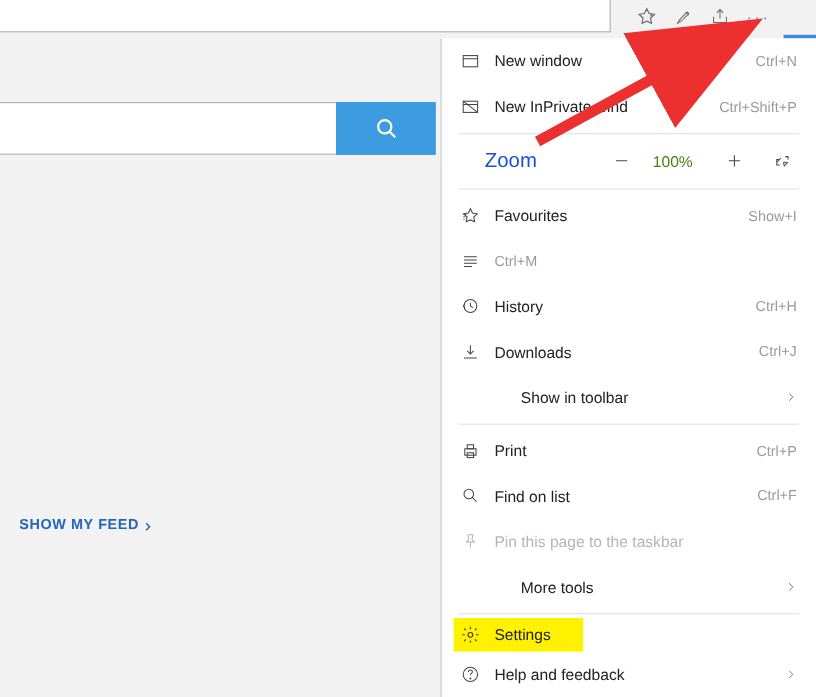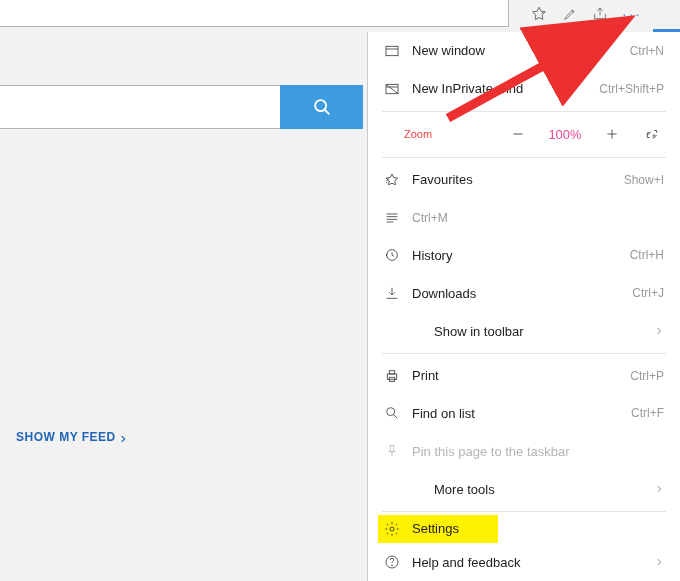--- a/index.html
+++ b/index.html
@@ -28,26 +28,26 @@
   .menu {
     position: absolute; right: 0; top: 32px; width: 313px; height: 549px;
     background: #fff; border-left: 1px solid #c9c9c9;
     display:flex; flex-direction:column;
   }
   .row { display:flex; align-items:center; height:40px; padding:0 16px 0 14px; gap:10px; position:relative;}
   .row .icon { width:20px; display:flex; justify-content:center; color:#444; flex-shrink:0;}
   .row .label { flex:1; color:#222; font-size:13px; }
   .row .shortcut { color:#9a9a9a; font-size:12px; }
   .row.disabled .label, .row.disabled .icon, .row.disabled .shortcut { color:#b5b5b5; }
-  .row.highlight { background:#fff200; width:120px; margin-left:10px; height:30px; padding-left:4px; }
+  .row.highlight { background:#fff200; width:108px; margin-left:10px; height:30px; padding-left:4px; }
   .sep { height:1px; background:#e4e4e4; margin:3px 14px; }
   .zoom-row { display:flex; align-items:center; height:42px; padding:0 14px; gap:12px;}
-  .zoom-row .zlabel { flex:1; color:#ef4444; font-size:11px; padding-left:22px;}
+  .zoom-row .zlabel { flex:1; color:#1d4ed8; font-size:17px; padding-left:22px;}
   .zoom-ctrl { width:28px; display:flex; justify-content:center; color:#444; cursor:pointer;}
-  .zoom-val { width:42px; text-align:center; font-size:13px; color:#ec4899;}
+  .zoom-val { width:42px; font-size:13px; color:#4d7c0f;}
   .chev { color:#777; margin-left:auto;}
   .indent .label { padding-left: 22px;}
 
   .arrow-overlay { position:absolute; pointer-events:none; left:0; top:0; }
 </style>
 </head>
 <body>
 
 <div class="addrbar"></div>
 

